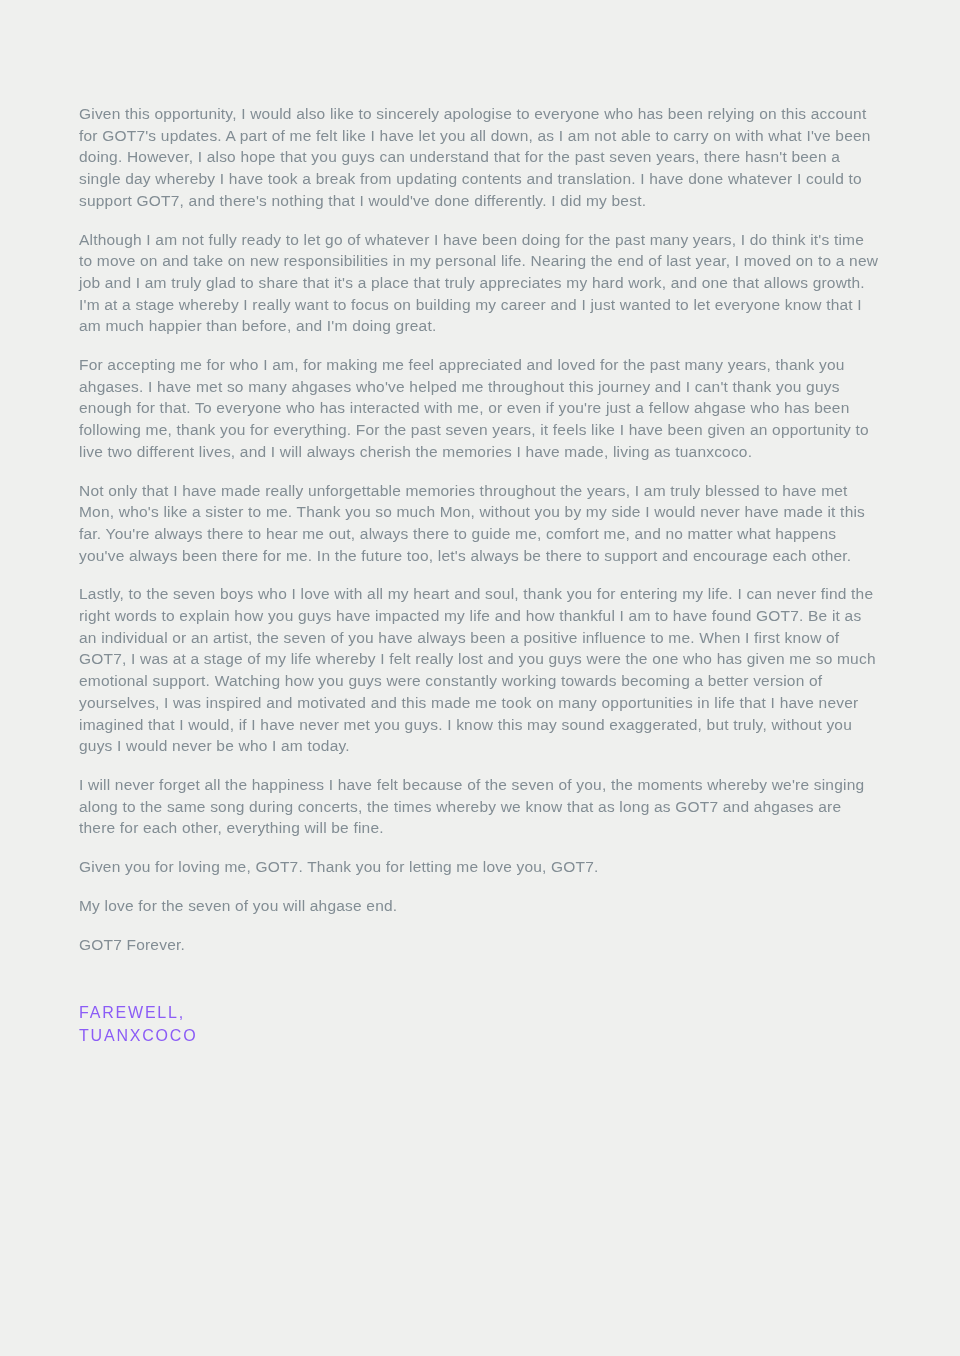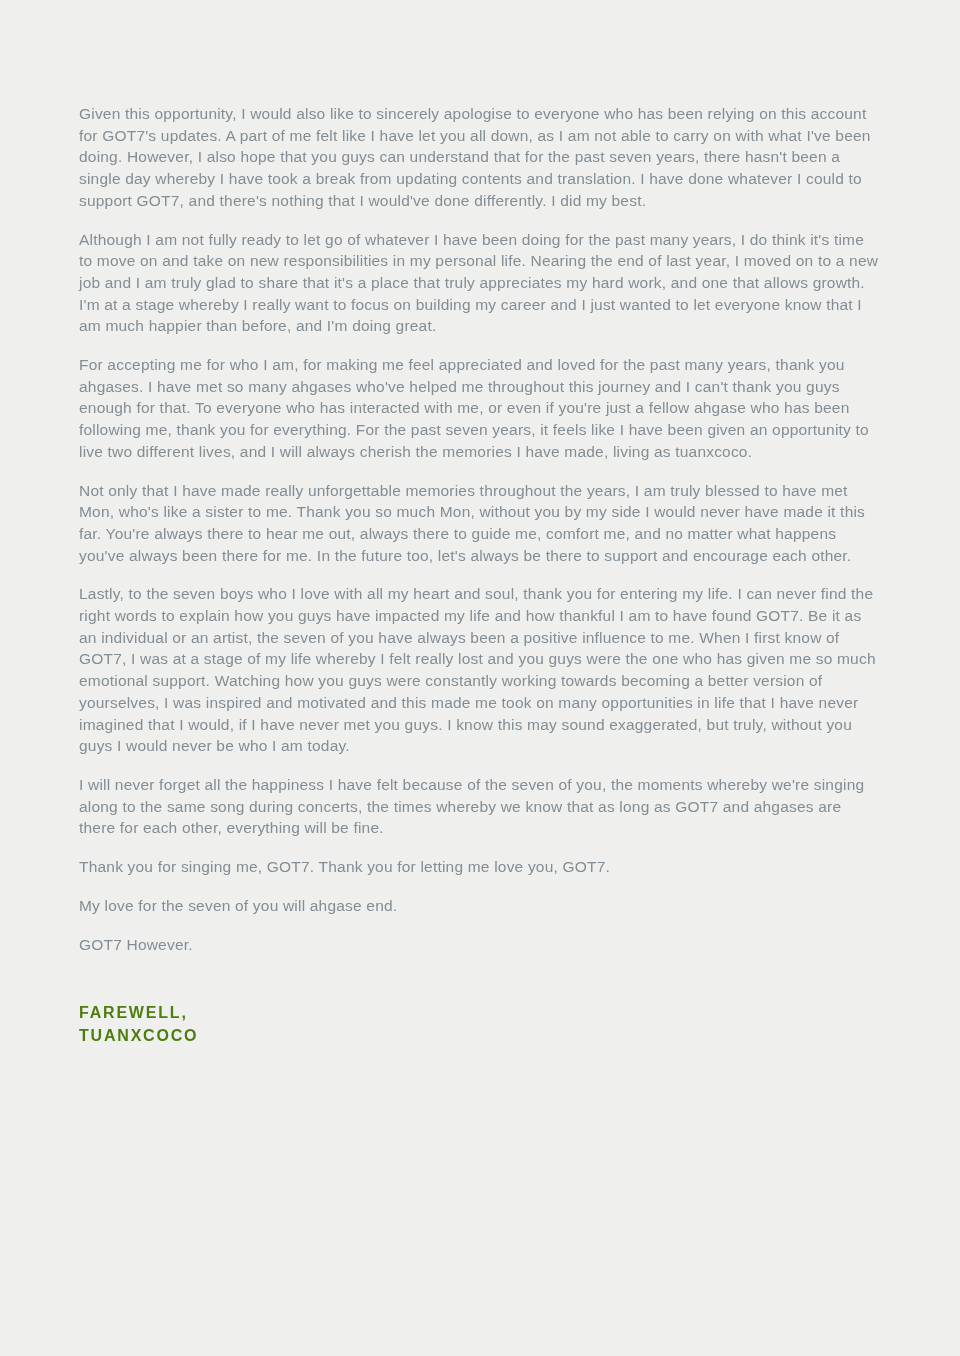--- a/index.html
+++ b/index.html
@@ -56,41 +56,41 @@
     letter-spacing: 0.2px;
     color: #828d94;
   }
   
   .signature {
     padding: 29px 0 0 79px;
   }
   .signature-line {
     font-size: 16px;
     line-height: 23px;
-    font-weight: 700;
+    font-weight: 400;
     letter-spacing: 1.8px;
-    color: #4d7c0f;
+    color: #8b5cf6;
   }
 </style>
 </head>
 <body>
 
 <div class="page">
 
 
   <main class="letter-body">
     <p class="para">Given this opportunity, I would also like to sincerely apologise to everyone who has been relying on this account for GOT7's updates. A part of me felt like I have let you all down, as I am not able to carry on with what I've been doing. However, I also hope that you guys can understand that for the past seven years, there hasn't been a single day whereby I have took a break from updating contents and translation. I have done whatever I could to support GOT7, and there's nothing that I would've done differently. I did my best.</p>
     <p class="para">Although I am not fully ready to let go of whatever I have been doing for the past many years, I do think it's time to move on and take on new responsibilities in my personal life. Nearing the end of last year, I moved on to a new job and I am truly glad to share that it's a place that truly appreciates my hard work, and one that allows growth. I'm at a stage whereby I really want to focus on building my career and I just wanted to let everyone know that I am much happier than before, and I'm doing great.</p>
     <p class="para">For accepting me for who I am, for making me feel appreciated and loved for the past many years, thank you ahgases. I have met so many ahgases who've helped me throughout this journey and I can't thank you guys enough for that. To everyone who has interacted with me, or even if you're just a fellow ahgase who has been following me, thank you for everything. For the past seven years, it feels like I have been given an opportunity to live two different lives, and I will always cherish the memories I have made, living as tuanxcoco.</p>
     <p class="para">Not only that I have made really unforgettable memories throughout the years, I am truly blessed to have met Mon, who's like a sister to me. Thank you so much Mon, without you by my side I would never have made it this far. You're always there to hear me out, always there to guide me, comfort me, and no matter what happens you've always been there for me. In the future too, let's always be there to support and encourage each other.</p>
     <p class="para">Lastly, to the seven boys who I love with all my heart and soul, thank you for entering my life. I can never find the right words to explain how you guys have impacted my life and how thankful I am to have found GOT7. Be it as an individual or an artist, the seven of you have always been a positive influence to me. When I first know of GOT7, I was at a stage of my life whereby I felt really lost and you guys were the one who has given me so much emotional support. Watching how you guys were constantly working towards becoming a better version of yourselves, I was inspired and motivated and this made me took on many opportunities in life that I have never imagined that I would, if I have never met you guys. I know this may sound exaggerated, but truly, without you guys I would never be who I am today.</p>
     <p class="para">I will never forget all the happiness I have felt because of the seven of you, the moments whereby we're singing along to the same song during concerts, the times whereby we know that as long as GOT7 and ahgases are there for each other, everything will be fine.</p>
-    <p class="para">Thank you for singing me, GOT7. Thank you for letting me love you, GOT7.</p>
+    <p class="para">Given you for loving me, GOT7. Thank you for letting me love you, GOT7.</p>
     <p class="para">My love for the seven of you will ahgase end.</p>
-    <p class="para">GOT7 However.</p>
+    <p class="para">GOT7 Forever.</p>
   </main>
 
   <footer class="signature">
     <div class="signature-line">FAREWELL,</div>
     <div class="signature-line">TUANXCOCO</div>
   </footer>
 
 </div>
 
 </body></html>

